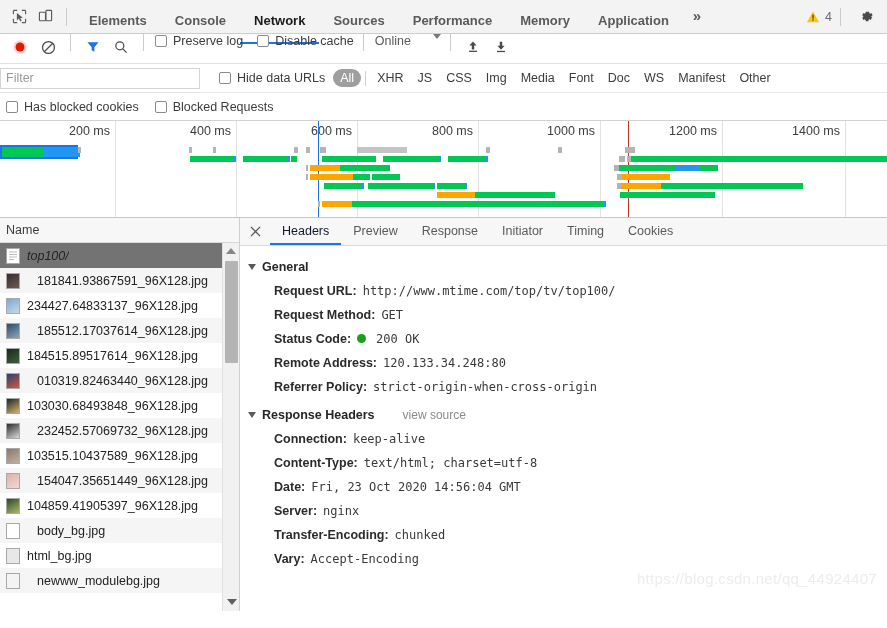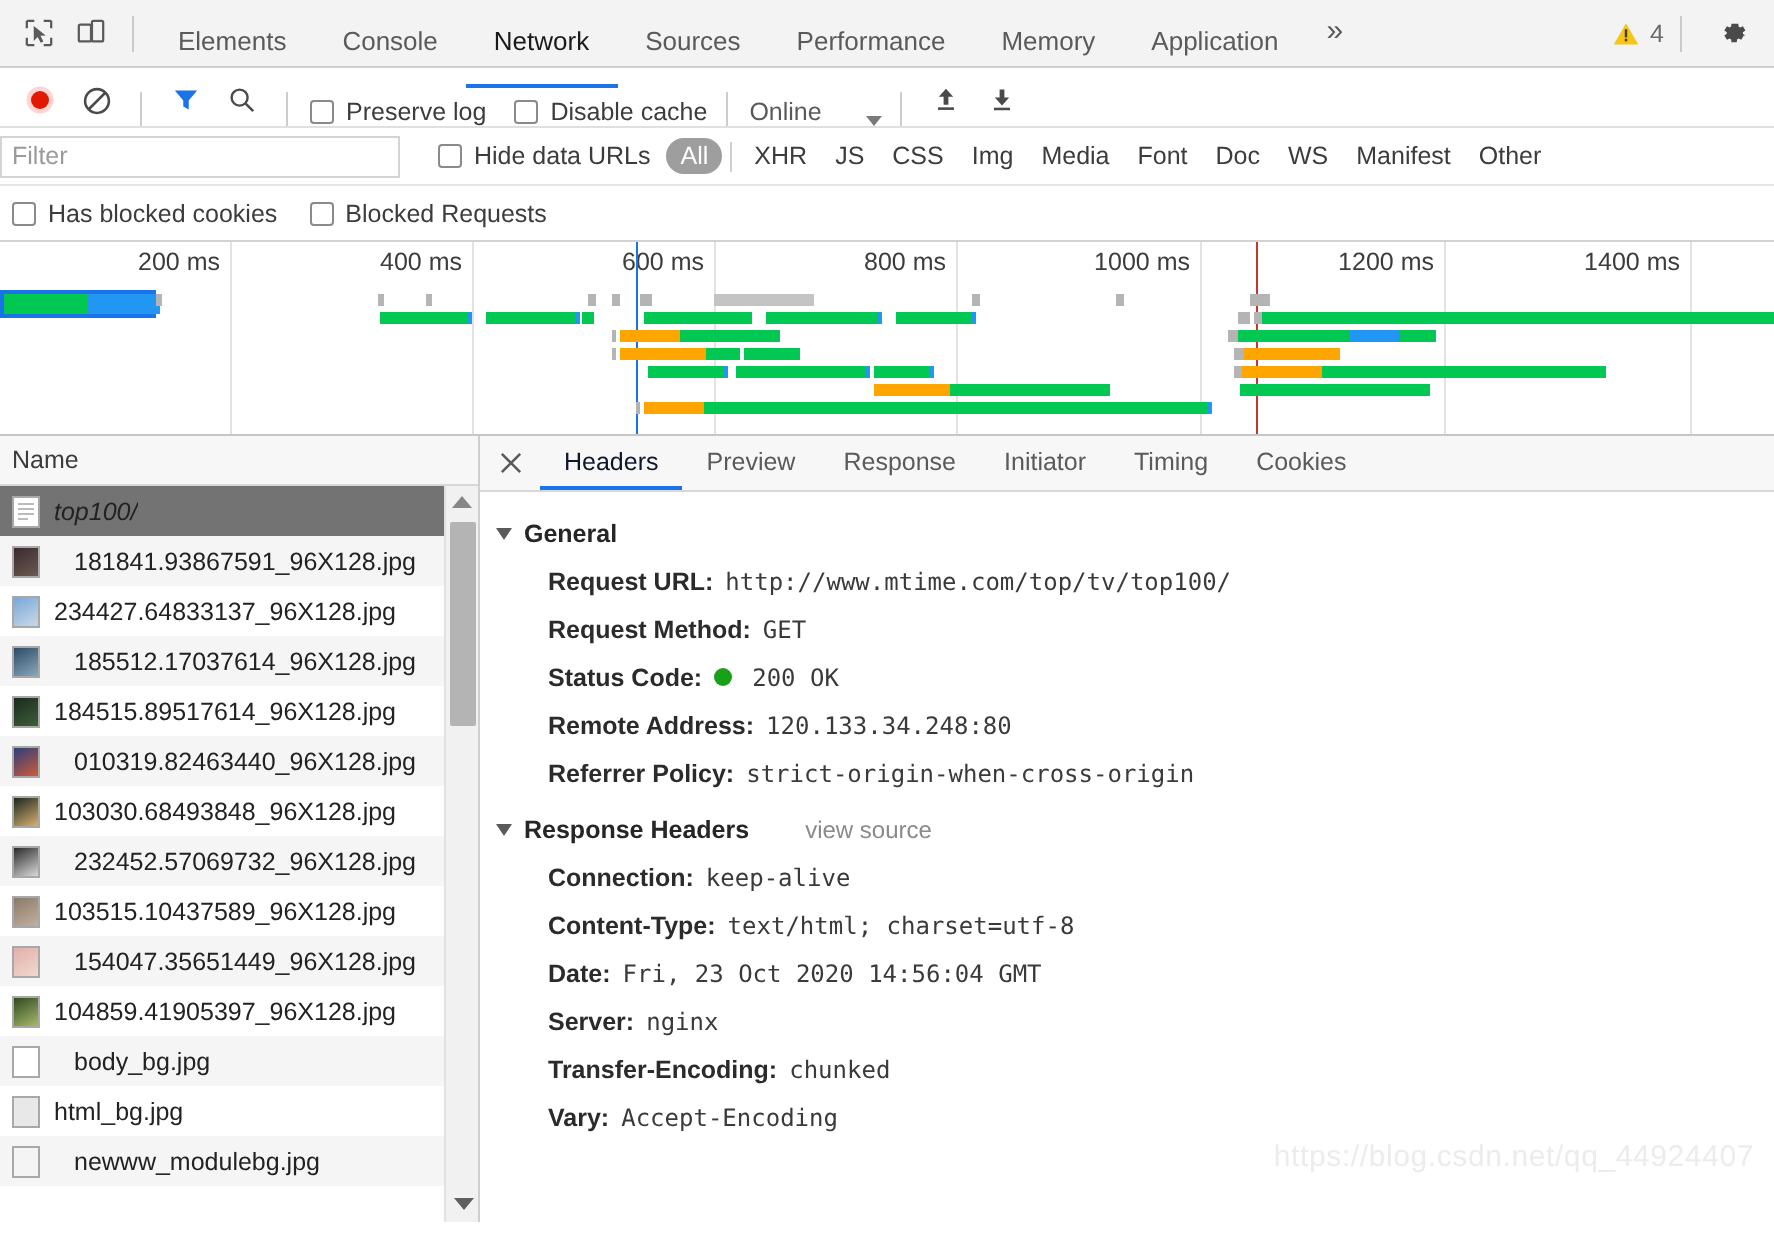--- a/index.html
+++ b/index.html
@@ -25,30 +25,31 @@
     cursor: pointer;
   }
   .tb-sep { width: 1px; height: 18px; background: #cacaca; margin: 0 8px; }
   .tablist { display: flex; align-items: stretch; height: 34px; }
   .tab {
     padding: 0 14px; height: 44px;
     display: flex; align-items: center;
     font-size: 13px; color: #5a5a5a;
     cursor: pointer; white-space: nowrap;
     border-bottom: 2px solid transparent;
+    font-weight: bold;
   }
   .tab.active { color: #1a1a1a; border-bottom: 2px solid #1a73e8; }
   .tab.more { font-size: 15px; color: #5a5a5a; padding: 0 10px; }
   .tb-right { margin-left: auto; display: flex; align-items: center; padding-right: 8px; }
   .warn-badge { display: flex; align-items: center; gap: 5px; font-size: 12.5px; color: #6b6b6b; cursor: pointer; }
   .gear { width: 26px; height: 26px; display:flex; align-items:center; justify-content:center; cursor:pointer; margin-left: 4px;}
 
   
   .netbar {
-    display: flex; align-items: flex-end;
+    display: flex; align-items: flex-start;
     height: 30px; background: #fff;
     border-bottom: 1px solid #e0e0e0;
     padding-left: 7px; gap: 2px;
   }
   .nb-btn { width: 26px; height: 26px; display:flex; align-items:center; justify-content:center; cursor:pointer; }
   .nb-sep { width:1px; height:17px; background:#ccc; margin:0 7px; }
   .cbwrap { display:flex; align-items:center; gap:6px; font-size:12.5px; color:#3c3c3c; cursor:pointer; white-space:nowrap;}
   .cbox { width:12px; height:12px; border:1px solid #8a8a8a; border-radius:2px; background:#fff; display:inline-block; flex:none;}
   .throttle { font-size:12.5px; color:#5a5a5a; margin-left:2px; cursor:pointer;}
   .caret-dn { width:0;height:0;border-left:4px solid transparent;border-right:4px solid transparent;border-top:5px solid #7a7a7a; margin-left:20px; cursor:pointer;}

